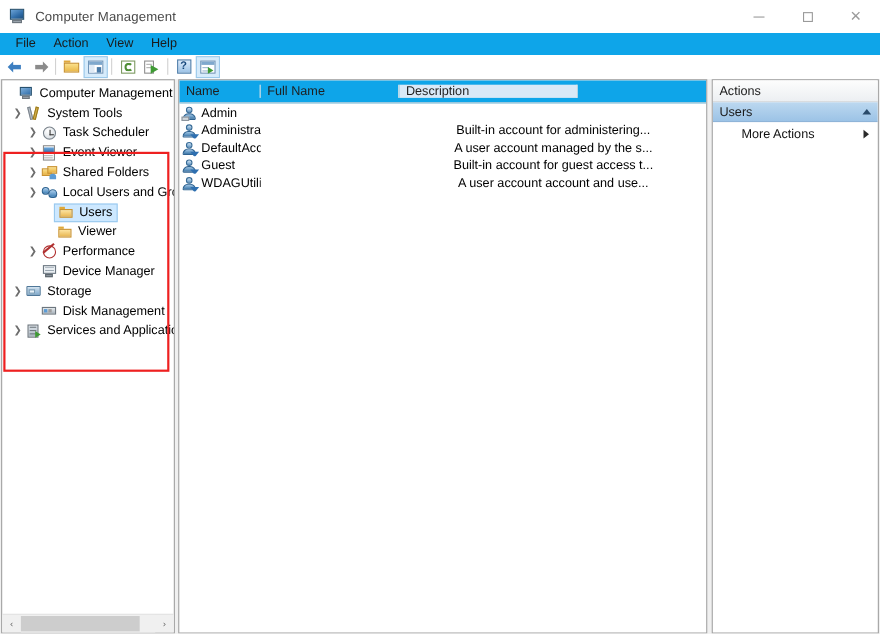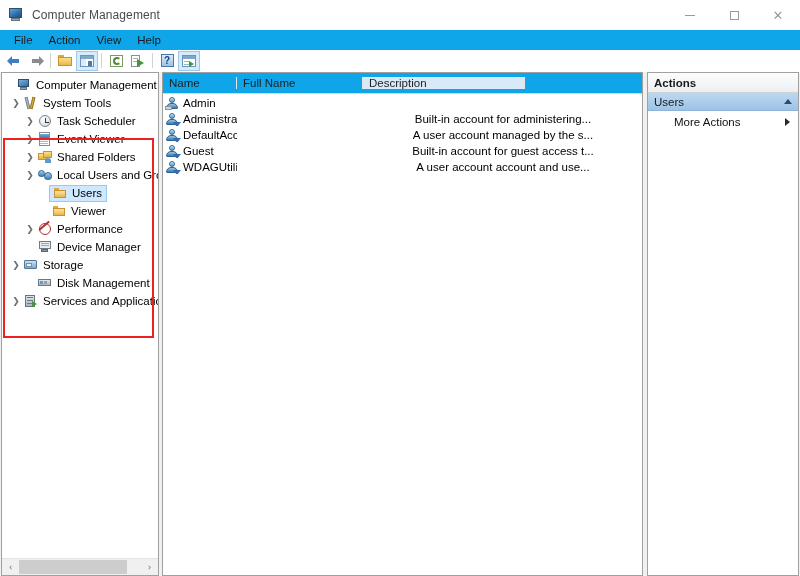--- a/index.html
+++ b/index.html
@@ -370,21 +370,21 @@
     margin-left: 4px;
     background: #ffffff;
     border: 1px solid #a0a0a0;
     display: flex; flex-direction: column;
     overflow: hidden;
   }
   .act-title {
     height: 20px; min-height: 20px;
     display: flex; align-items: center;
     padding-left: 6px;
-    font-size: 11.5px; font-weight: bold; color: #1a1a1a;
+    font-size: 11.5px; font-weight: normal; color: #1a1a1a;
     background: linear-gradient(#fdfdfd,#eceff2);
     border-bottom: 1px solid #d0d4d8;
   }
   .act-group {
     height: 18px; min-height: 18px;
     display: flex; align-items: center;
     padding-left: 6px; padding-right: 6px;
     font-size: 11.5px; color: #1a1a1a;
     background: linear-gradient(#bcd8f0,#9cc3e6);
     border-bottom: 1px solid #8fb4d8;

